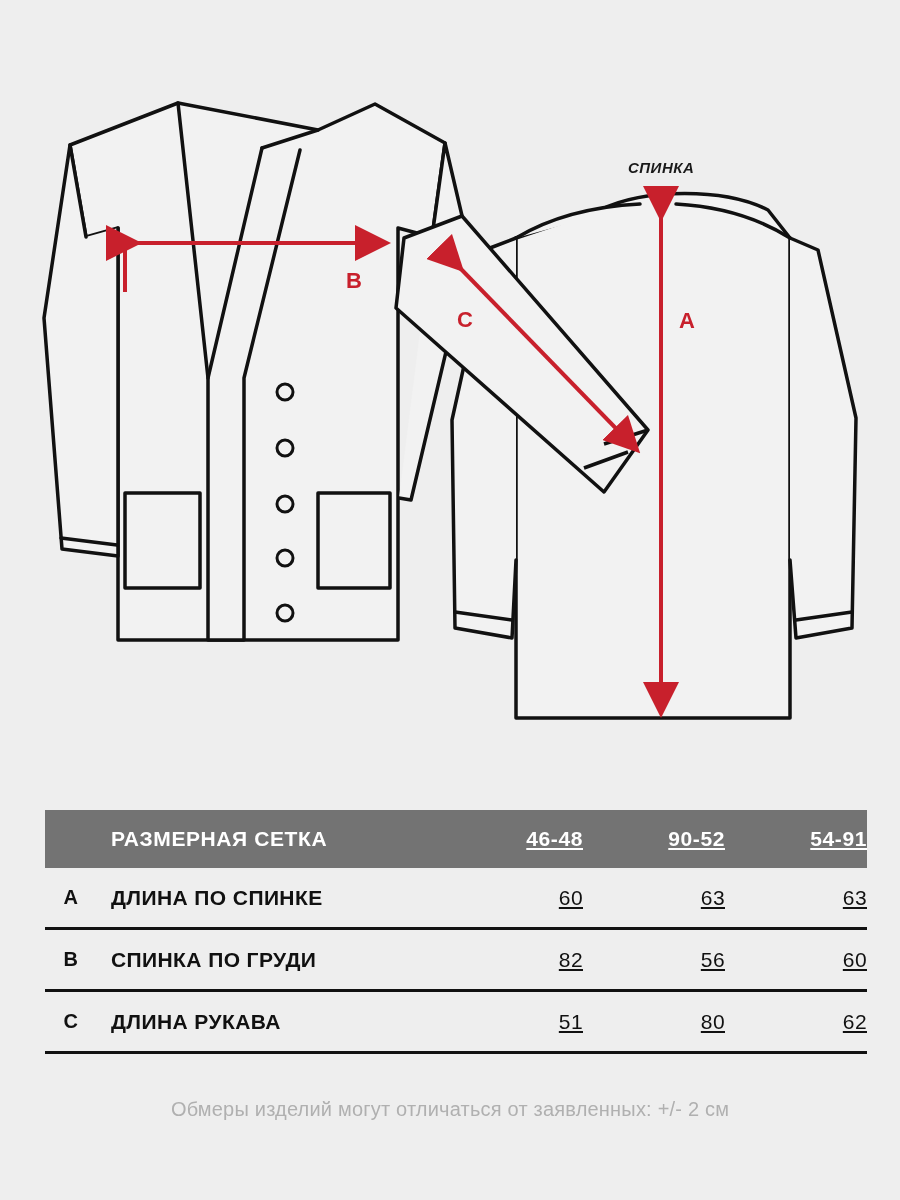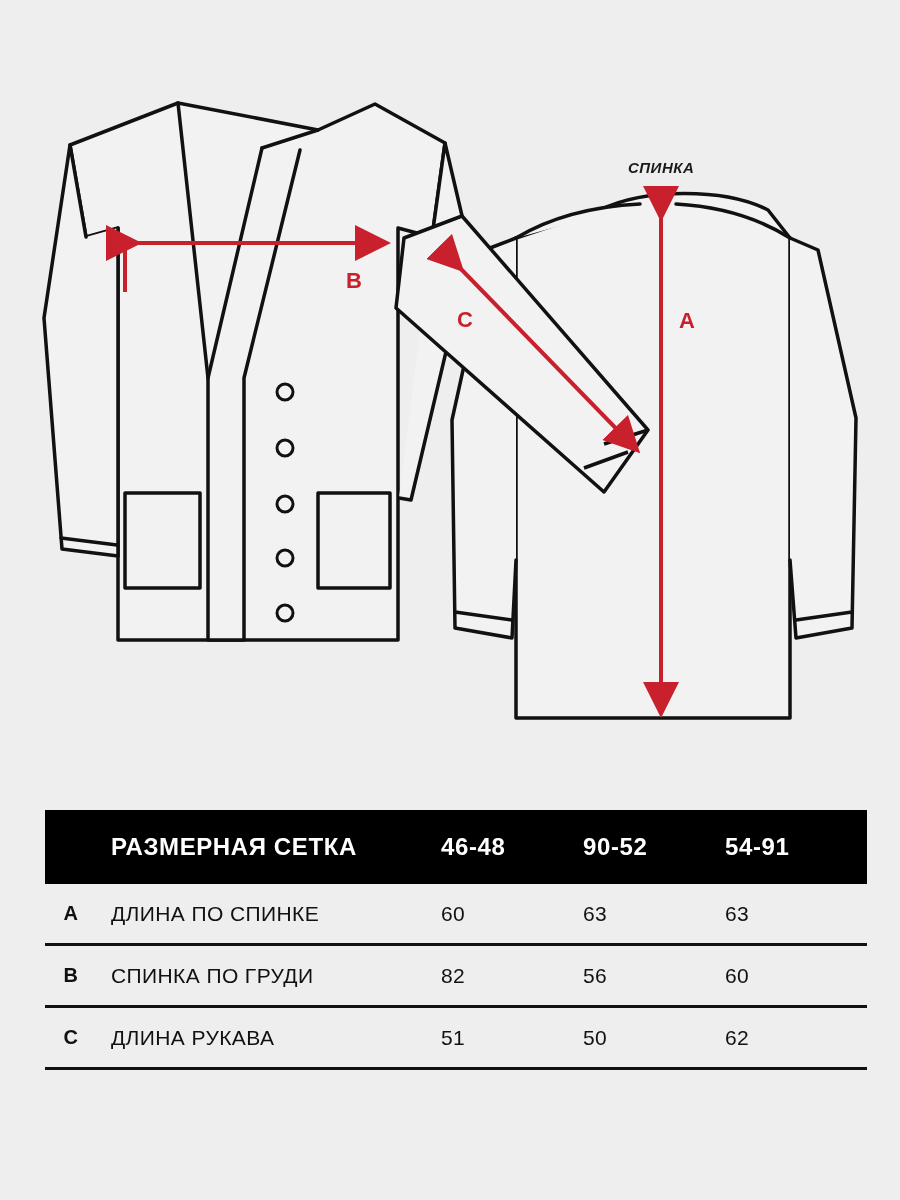--- a/index.html
+++ b/index.html
@@ -50,57 +50,58 @@
     left: 45px;
     top: 810px;
     width: 810px;
   }
   table.size-table {
     border-collapse: collapse;
     width: 810px;
     table-layout: fixed;
   }
   table.size-table thead th {
-    background: #000000;
+    background: #737373;
     color: #ffffff;
-    font-size: 24px;
+    font-size: 21px;
     font-weight: bold;
     letter-spacing: 0.6px;
-    height: 74px;
+    height: 58px;
     padding: 0;
     vertical-align: middle;
   }
   th.col-letter, td.col-letter {
     width: 52px;
     text-align: center;
   }
   th.col-name, td.col-name {
     width: 330px;
     text-align: left;
     padding-left: 14px !important;
   }
   th.col-size, td.col-size {
     width: 142px;
-    text-align: left;
+    text-align: right;
+    text-decoration: underline;
   }
   table.size-table tbody td {
     height: 59px;
     font-size: 21px;
     color: #111111;
     border-bottom: 3px solid #111111;
     padding: 0;
     vertical-align: middle;
     letter-spacing: 0.4px;
   }
   table.size-table tbody td.col-letter {
     font-weight: bold;
     font-size: 20px;
   }
   table.size-table tbody td.col-name {
-    font-weight: normal;
+    font-weight: bold;
   }
   table.size-table tbody tr:first-child td {
     border-top: none;
   }
   .table-note {
     position: absolute;
     left: 45px;
     top: 1098px;
     width: 810px;
     text-align: center;
@@ -216,21 +217,22 @@
           <td class="col-letter">B</td>
           <td class="col-name">СПИНКА ПО ГРУДИ</td>
           <td class="col-size">82</td>
           <td class="col-size">56</td>
           <td class="col-size">60</td>
         </tr>
         <tr>
           <td class="col-letter">C</td>
           <td class="col-name">ДЛИНА РУКАВА</td>
           <td class="col-size">51</td>
-          <td class="col-size">50</td>
+          <td class="col-size">80</td>
           <td class="col-size">62</td>
         </tr>
       </tbody>
     </table>
   </div>
 
+  <div class="table-note">Обмеры изделий могут отличаться от заявленных: +/- 2 см</div>
 
 </div>
 
 </body></html>

